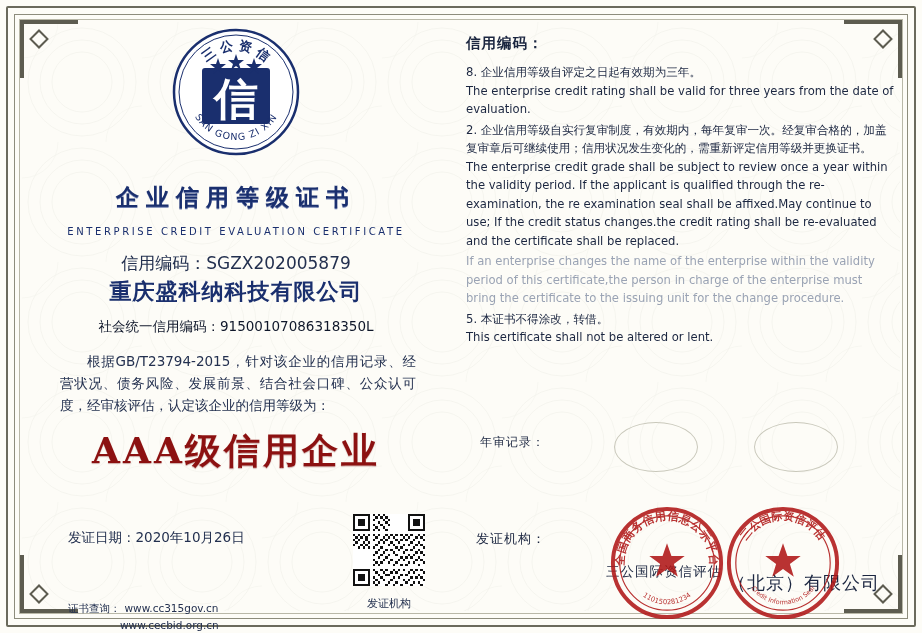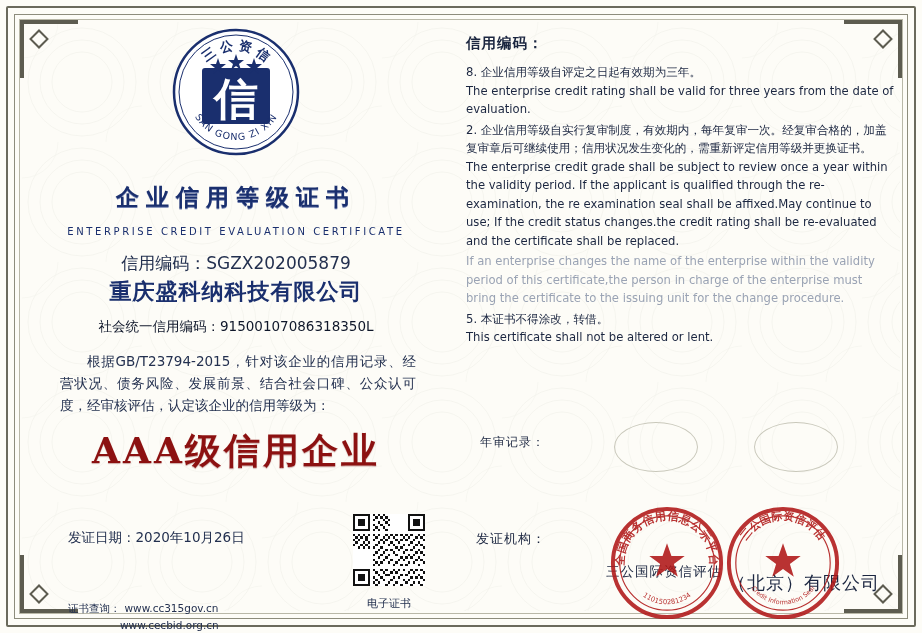--- a/index.html
+++ b/index.html
@@ -557,21 +557,21 @@
             <rect x="24" y="27" width="1" height="1"></rect>
             <rect x="26" y="27" width="1" height="1"></rect>
           <rect x="9" y="28" width="1" height="1"></rect>
             <rect x="13" y="28" width="1" height="1"></rect>
             <rect x="16" y="28" width="1" height="1"></rect>
             <rect x="19" y="28" width="1" height="1"></rect>
             <rect x="23" y="28" width="1" height="1"></rect>
             <rect x="27" y="28" width="1" height="1"></rect>
         </g>
       </svg>
-      <div class="qr-caption">电子证书</div>
+      <div class="qr-caption">发证机构</div>
     </div>
   </div>
 
   <div class="divider-v"></div>
 
   <div class="right">
     <div class="notes-title">信用编码：</div>
 
     <div class="note">
       <div>8. 企业信用等级自评定之日起有效期为三年。</div>

